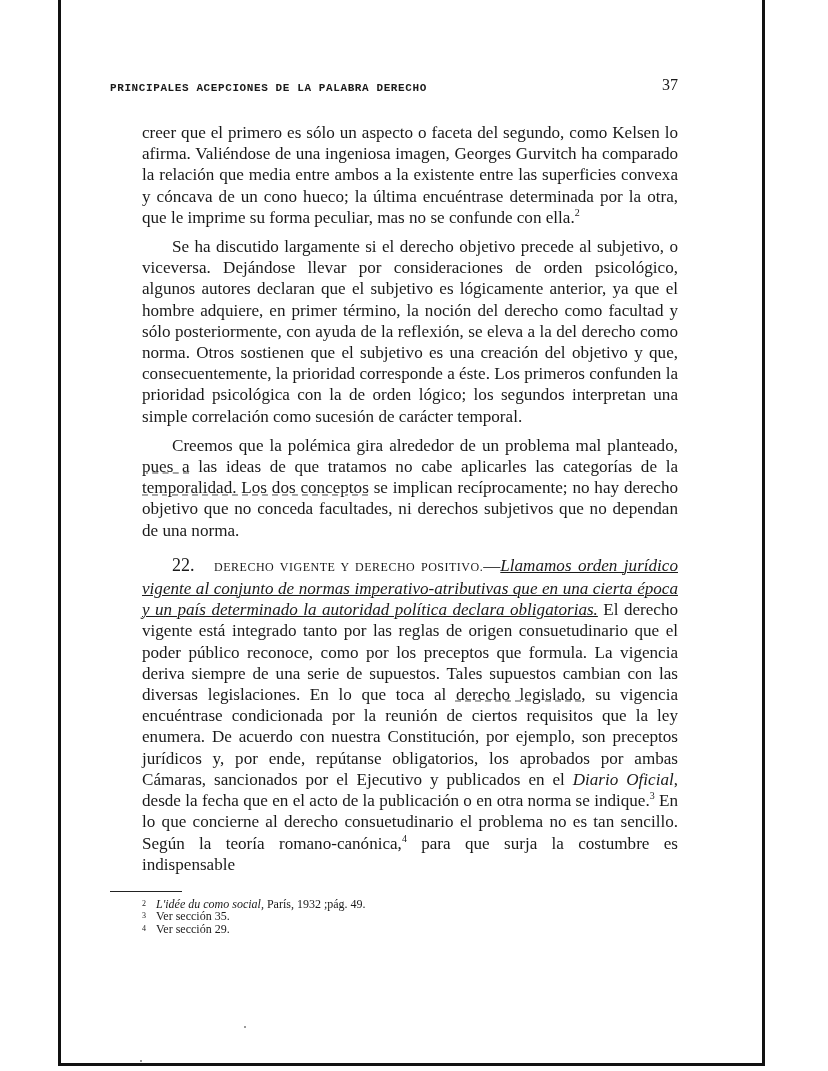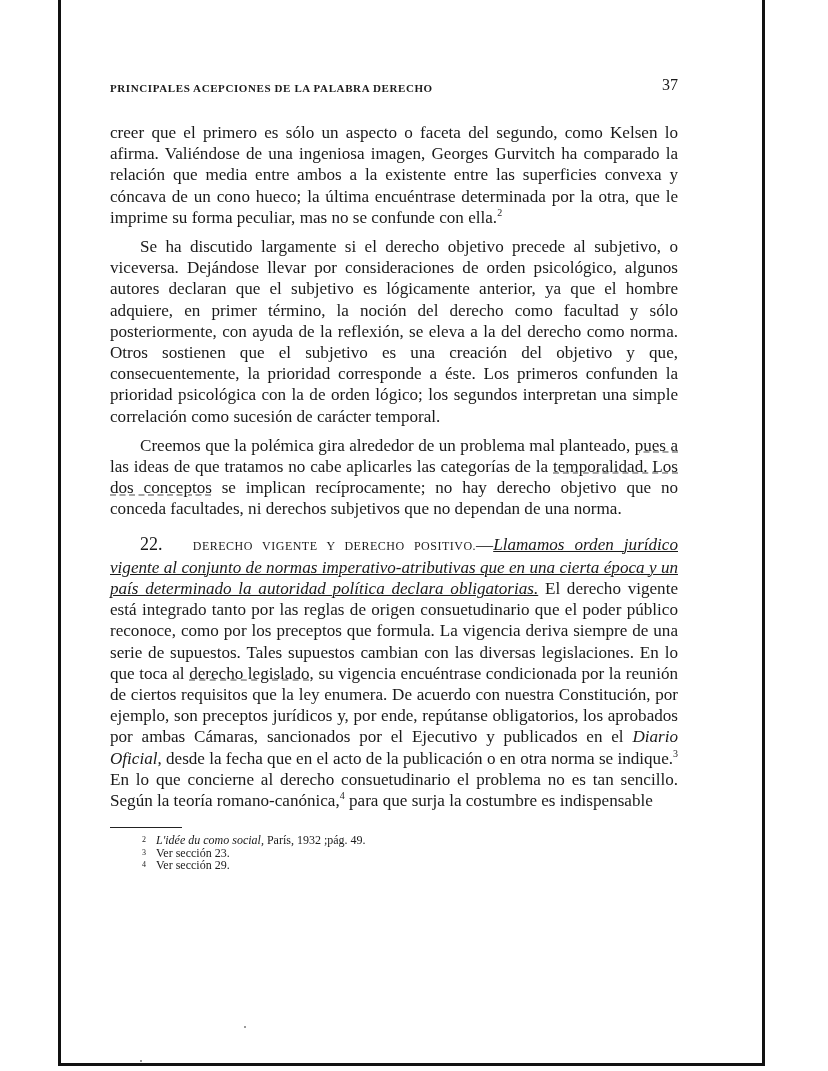--- a/index.html
+++ b/index.html
@@ -39,33 +39,35 @@
     }
     .running-title {
       position: absolute;
       left: 0;
       top: 6px;
       font-size: 11px;
       letter-spacing: 0.6px;
       font-variant: small-caps;
       text-transform: uppercase;
       font-weight: bold;
+      font-family: Liberation Mono, monospace;
     }
     .page-number {
       position: absolute;
       right: 0;
       top: 0;
       font-size: 16px;
       font-family: Liberation Serif, serif;
     }
     .body-text {
       margin-top: 22px;
       font-size: 17.1px;
       line-height: 21.2px;
       text-align: justify;
+      margin-left: 32px;
     }
     .body-text p {
       margin: 0 0 8px 0;
     }
     .indent {
       text-indent: 30px;
     }
     .section-heading {
       margin-top: 14px !important;
     }
@@ -141,21 +143,21 @@
   </div>
 
   <div class="footnote-rule"></div>
   <div class="footnotes">
     <div class="footnote">
       <span class="fn-mark">2</span>
       <span><span class="fn-work">L'idée du como social,</span><span> París, 1932 ;pág. 49.</span></span>
     </div>
     <div class="footnote">
       <span class="fn-mark">3</span>
-      <span>Ver sección 23.</span>
+      <span>Ver sección 35.</span>
     </div>
     <div class="footnote">
       <span class="fn-mark">4</span>
       <span>Ver sección 29.</span>
     </div>
   </div>
 </div>
 
 <div class="speck" style="left:244px;top:1026px;"></div>
 <div class="speck" style="left:140px;top:1060px;"></div>

